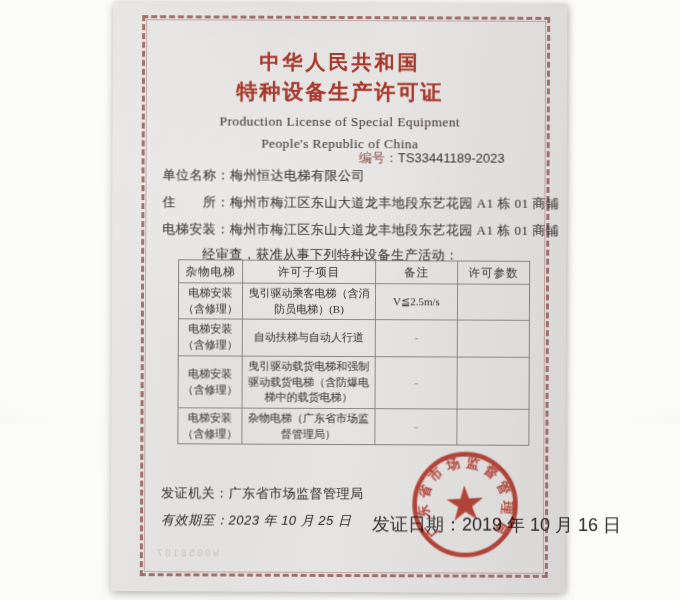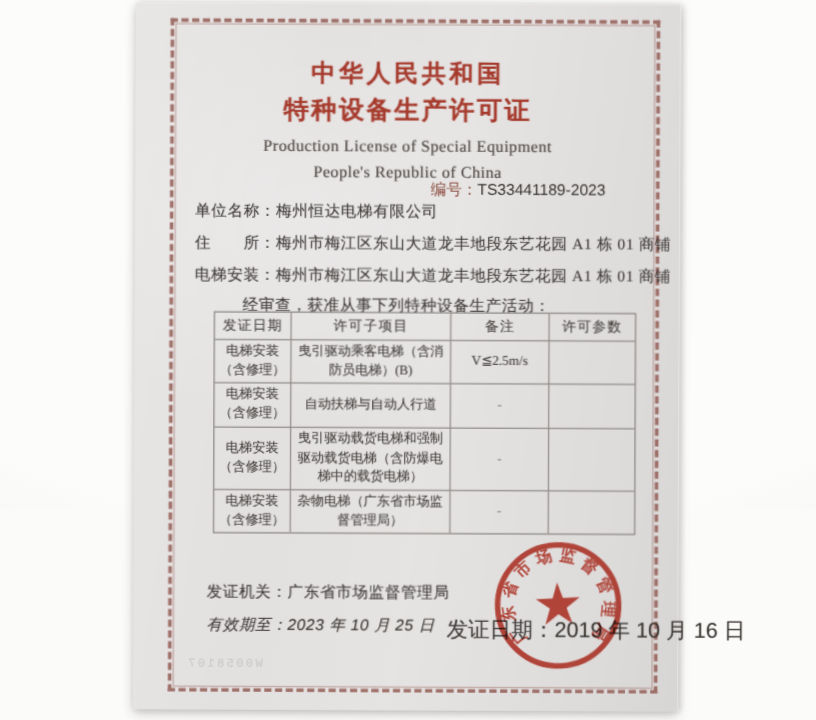--- a/index.html
+++ b/index.html
@@ -54,21 +54,21 @@
   .cell{
     border-right:1px solid #8d8885;border-bottom:1px solid #8d8885;
     display:flex;align-items:center;justify-content:center;
     text-align:center;font-size:11px;line-height:1.45;padding:1px 4px;
     word-break:break-all;text-shadow:0 0 1px rgba(50,46,44,.18);
   }
   .cell:nth-child(4n){border-right:none;}
   .cell.last-row{border-bottom:none;}
   .cell.hdr{font-size:11.5px;letter-spacing:1px;}
   .cell.dash{color:#8f8b88;}
-  .footer-row{position:absolute;left:61px;font-size:13px;color:#3d3937;letter-spacing:.5px;
+  .footer-row{position:absolute;left:50px;font-size:13px;color:#3d3937;letter-spacing:.5px;
     text-shadow:0 0 1px rgba(50,46,44,.2);white-space:nowrap;}
   .issuer{top:482px;}
   .valid{top:509px;font-style:italic;}
   .issue{position:absolute;left:261px;top:509px;font-size:18px;color:#3d3937;white-space:nowrap;
     text-shadow:0 0 1px rgba(50,46,44,.2);}
   .datenum{font-family:"Liberation Sans","DejaVu Sans",sans-serif;color:#37332f;}
   .stamp{
     position:absolute;left:299px;top:446px;width:110px;height:110px;
     opacity:.88;mix-blend-mode:multiply;
     transform:rotate(-3deg);
@@ -94,21 +94,21 @@
 
     <div class="serial"><span class="lbl">编号：</span><span class="datenum">TS33441189-2023</span></div>
 
     <div class="field f0"><span>单位名称：</span><span>梅州恒达电梯有限公司</span></div>
     <div class="field f1"><span>住　　所：</span><span>梅州市梅江区东山大道龙丰地段东艺花园 A1 栋 01 商铺</span></div>
     <div class="field f2"><span>电梯安装：</span><span>梅州市梅江区东山大道龙丰地段东艺花园 A1 栋 01 商铺</span></div>
 
     <div class="approval">经审查，获准从事下列特种设备生产活动：</div>
 
     <div class="lic-table">
-      <div class="cell hdr">发证日期</div>
+      <div class="cell hdr">杂物电梯</div>
       <div class="cell hdr">许可子项目</div>
       <div class="cell hdr">备注</div>
       <div class="cell hdr">许可参数</div>
 
       <div class="cell">电梯安装（含修理）</div>
       <div class="cell">曳引驱动乘客电梯（含消防员电梯）(B)</div>
       <div class="cell">V≦2.5m/s</div>
       <div class="cell"></div>
 
       <div class="cell">电梯安装（含修理）</div>

